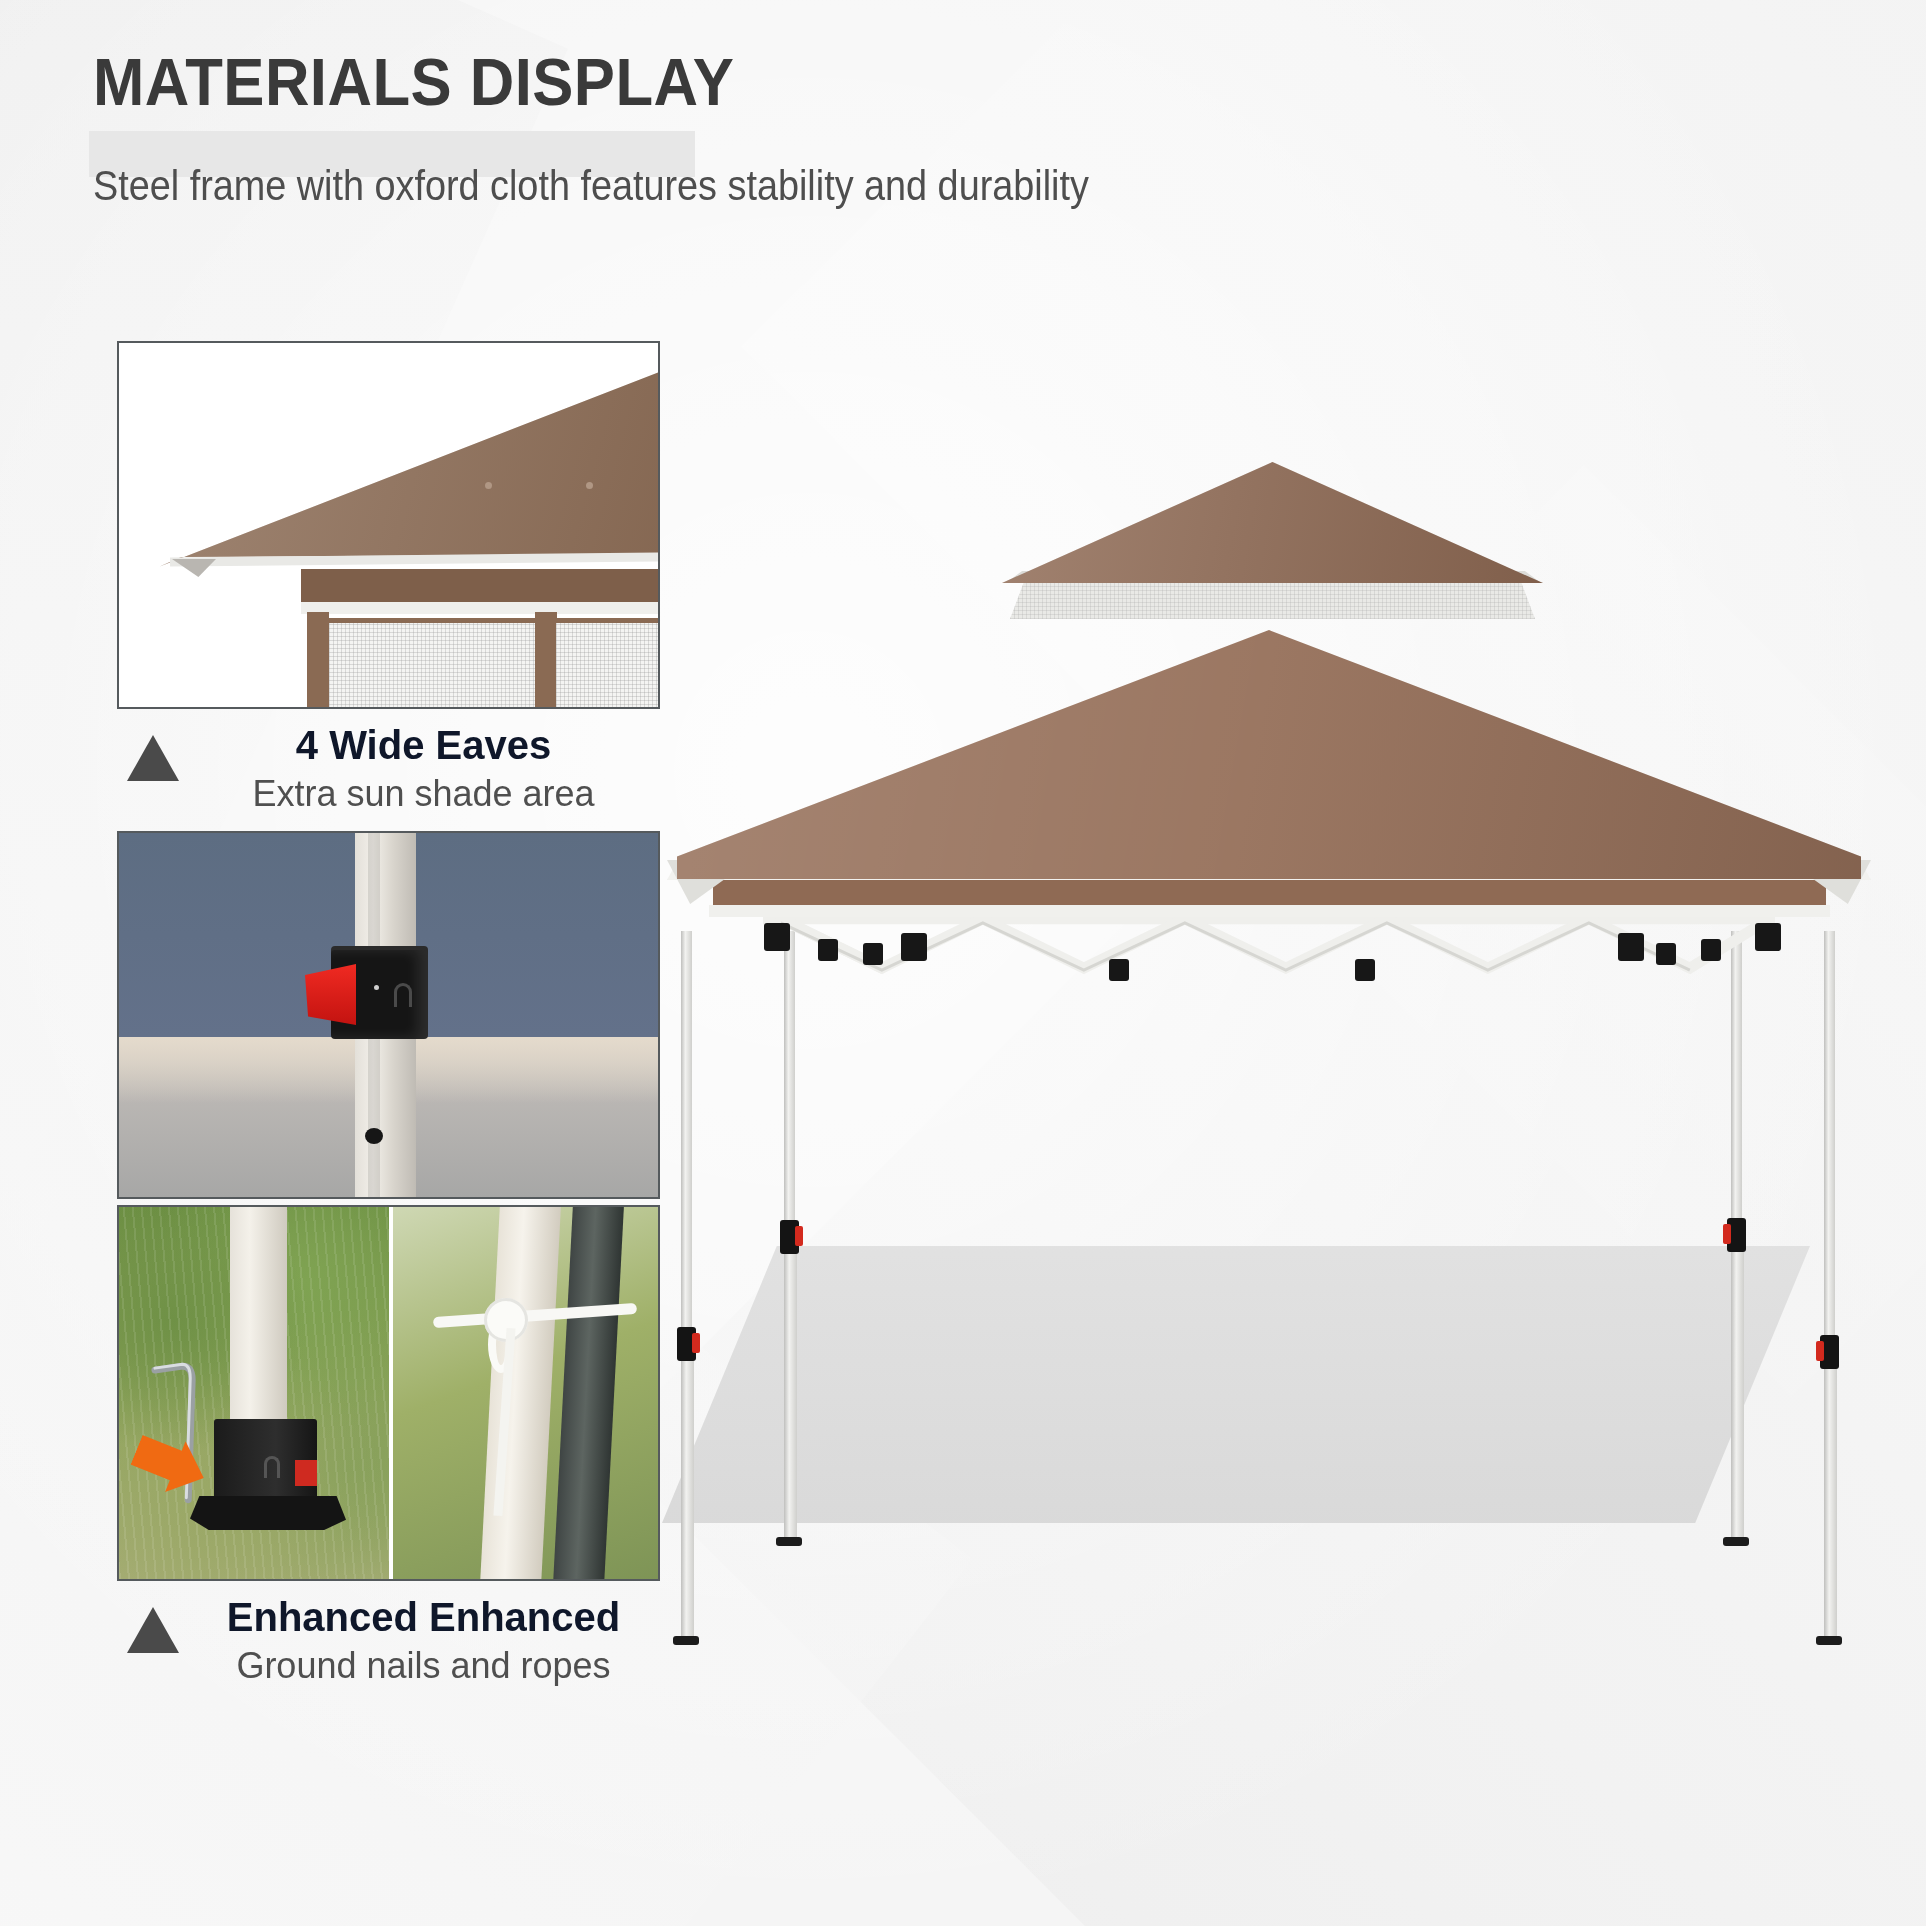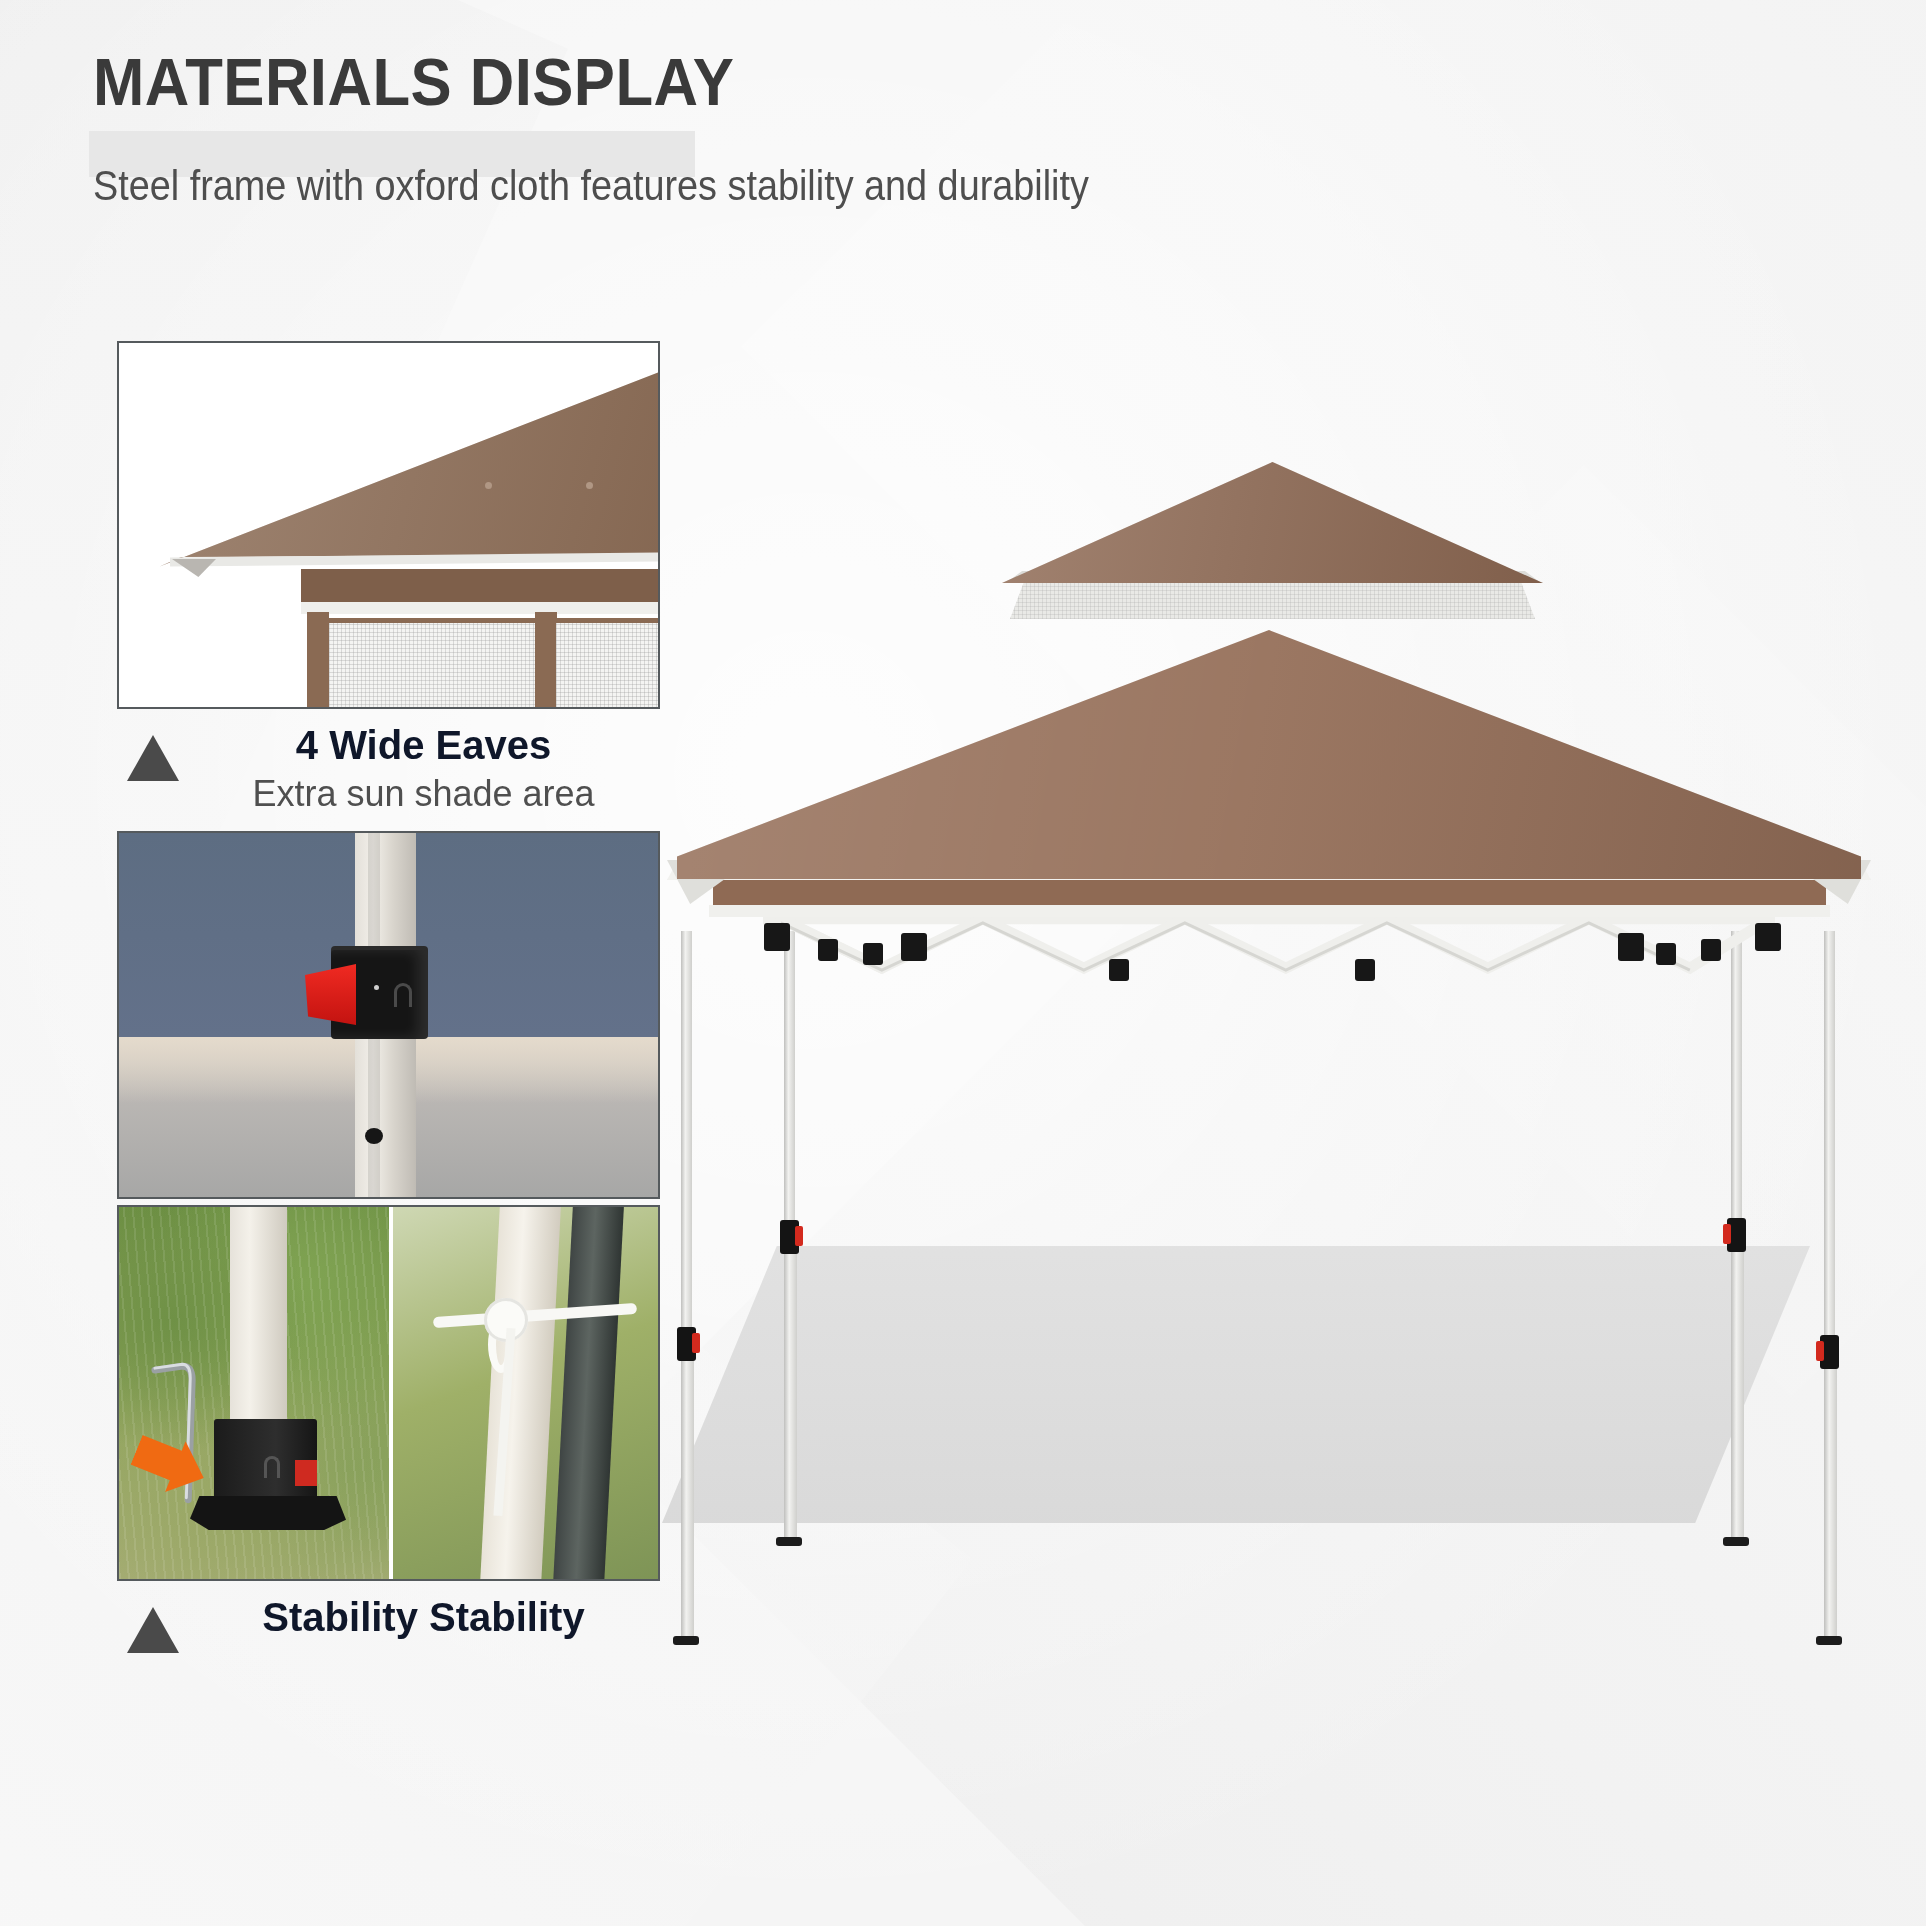--- a/index.html
+++ b/index.html
@@ -427,21 +427,22 @@
         <div class="rope-pole2"></div>
         <div class="rope-h"></div>
         <div class="rope-loop"></div>
         <div class="rope-knot"></div>
         <div class="rope-tail"></div>
       </div>
     </div>
     <div class="caption">
       <div class="tri" style="top:26px;"></div>
       <div class="cap-text">
-        <div class="cap-title">Stability Stability</div>
+        <div class="cap-title">Enhanced Enhanced</div>
+        <div class="cap-sub">Ground nails and ropes</div>
       </div>
     </div>
   </div>
 
 </div>
 
 <div class="gazebo">
 
   <div class="floor"></div>
 

